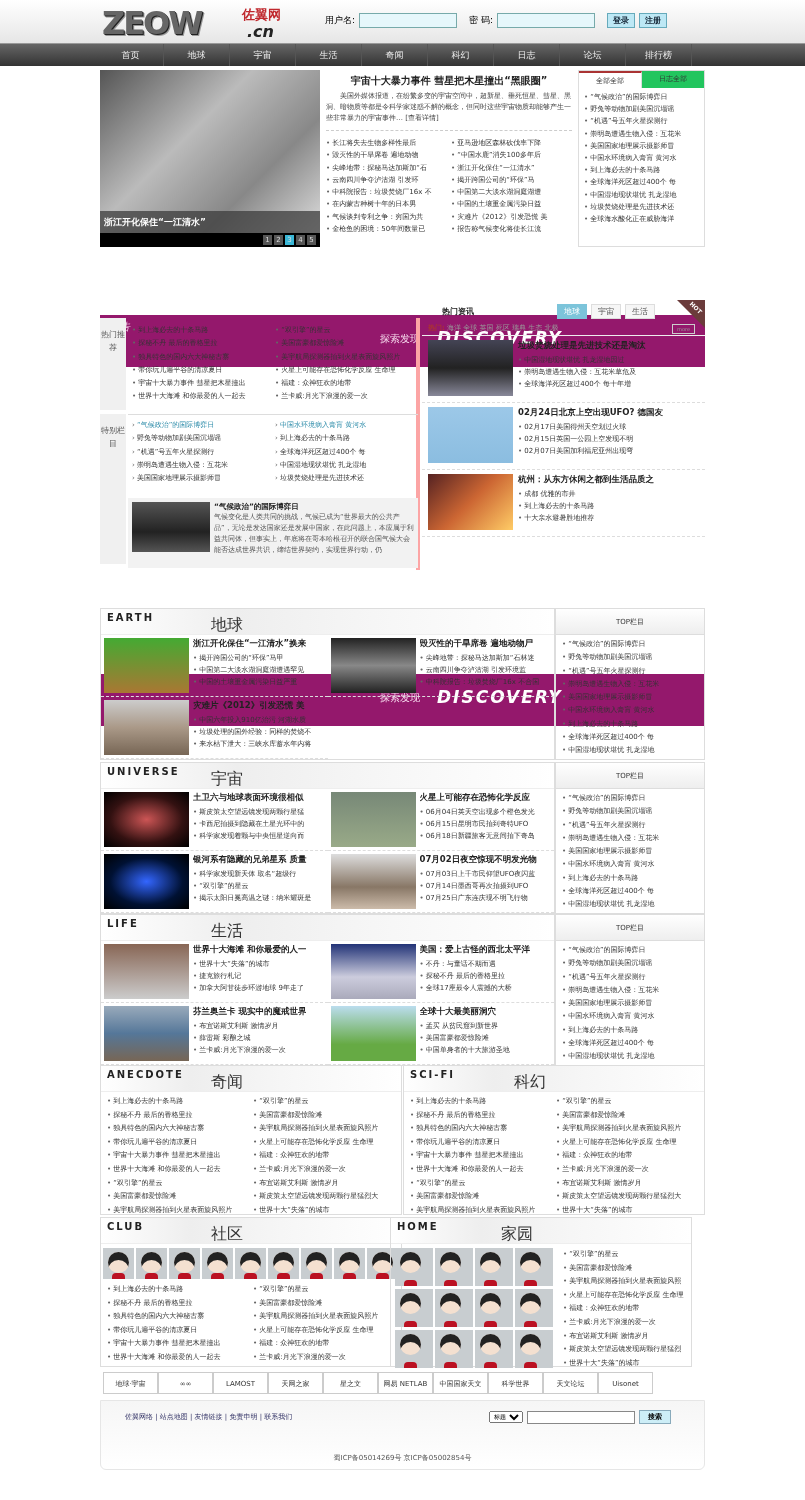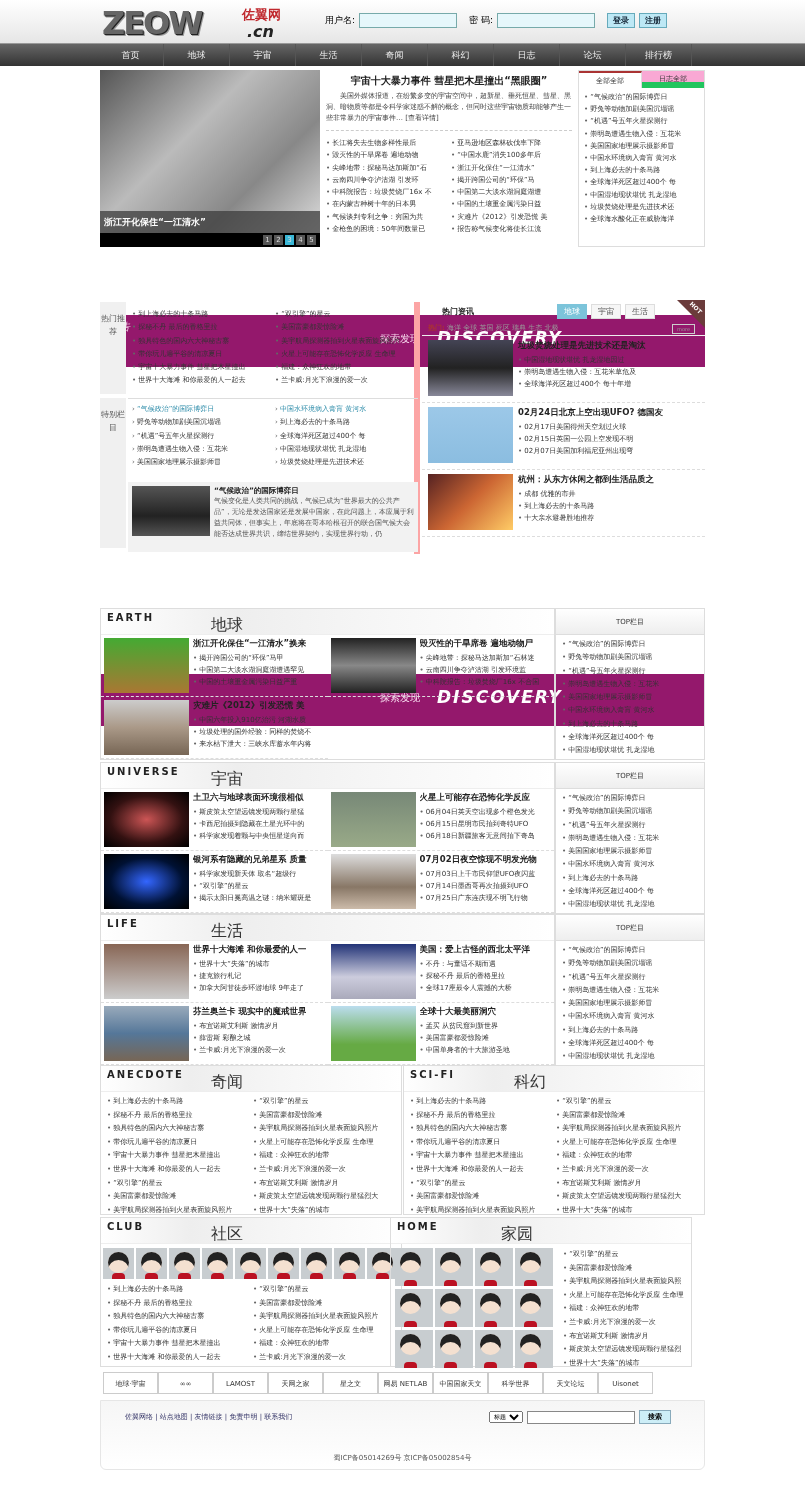--- a/index.html
+++ b/index.html
@@ -27,29 +27,29 @@
 .headline{position:absolute;left:222px;top:0;width:254px;height:177px;padding:2px 4px}
 .headline h2{font-size:10px;text-align:center;color:#222;margin:2px 0 3px}
 .headline p{font-size:7px;line-height:11px;color:#444;text-indent:2em;border-bottom:1px dashed #ccc;padding-bottom:6px;margin-bottom:6px}
 .cols2{display:grid;grid-template-columns:1fr 1fr;column-gap:4px}
 .li{font-size:7px;line-height:12.3px;white-space:nowrap;overflow:hidden;color:#333}
 .li::before{content:"• ";color:#666}
 .li.gt::before{content:"› "}
 .li.blue{color:#2a8aa8}
 .tabbox{position:absolute;left:478px;top:0;width:127px;height:177px;border:1px solid #ddd}
 .tabs{display:flex;height:17px}
-.tabs div{flex:1;text-align:center;font-size:7px;line-height:17px;border-bottom:6px solid #22c55e;background:#f9a8d4}
+.tabs div{flex:1;text-align:center;font-size:7px;line-height:17px;border-bottom:6px solid #22c55e;background:#22c55e}
 .tabs div.on{background:#fff;border-top:2px solid #a33;border-bottom:none;border-right:1px solid #ddd}
 .tabbox ul{padding:3px 5px}
 .tabbox .li{line-height:12.2px}
 .ad{height:52px;background:#94186c;position:relative;color:#fff}
 .ad .t{position:absolute;left:10px;top:5px;font-size:10px;font-style:italic;color:#f3d0e8}
 .ad .s{position:absolute;left:280px;top:17px;font-size:10px;color:#f6d8ec}
 .ad .d{position:absolute;left:337px;top:13px;font-size:17px;font-style:italic;letter-spacing:2px;font-weight:bold;color:#fff}
-.leftmid{position:absolute;left:0;top:0;width:320px;height:252px;border-right:6px solid #fca5a5}
+.leftmid{position:absolute;left:0;top:16px;width:320px;height:252px;border-right:4px solid #fca5a5}
 .vlabel{position:absolute;left:0;width:26px;background:#f0f0f0;font-size:8px;text-align:center;color:#555;line-height:13px;padding-top:10px}
 .midlist{position:absolute;left:28px;width:290px;padding:4px 4px}
 .midlist .li{line-height:13.3px}
 .climate{position:absolute;left:28px;top:180px;width:290px;height:70px;background:#f2f2f2;padding:4px}
 .climate .img{float:left;width:78px;height:50px;background:linear-gradient(#555,#222 60%,#555);margin-right:4px}
 .climate h4{font-size:7.5px;color:#222}
 .climate p{font-size:7px;line-height:11px;color:#555}
 .hot{position:absolute;left:322px;top:0;width:283px;height:252px}
 .hot .hd{height:19px;display:flex;align-items:center;padding-left:20px;position:relative}
 .hot .hd b{font-size:8px;color:#222;width:115px}

